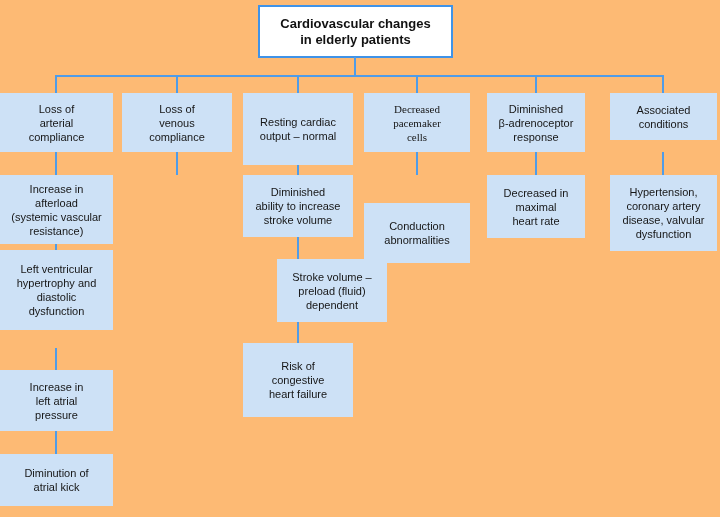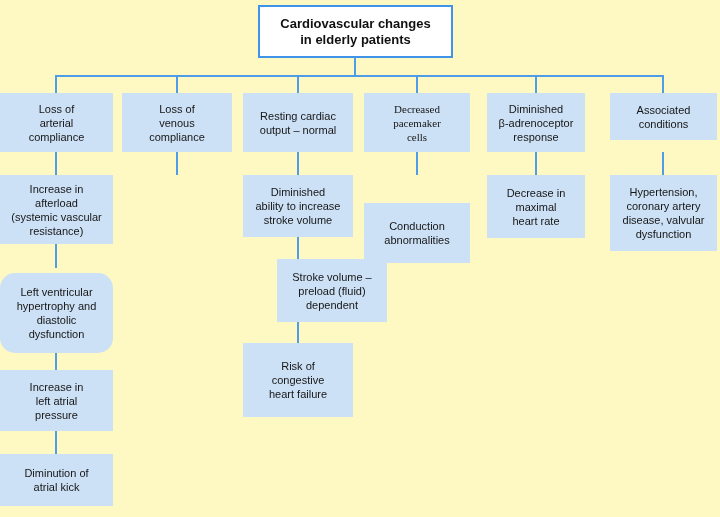--- a/index.html
+++ b/index.html
@@ -1,20 +1,20 @@
 <!DOCTYPE html>
 <html><head>
 <meta charset="utf-8">
 <style>
   html, body { margin: 0; padding: 0; background: #ffffff; }
   .canvas {
     position: relative;
     width: 720px;
     height: 517px;
-    background: #fef9c3;
+    background: #fdba74;
     font-family: "Liberation Sans", sans-serif;
     overflow: hidden;
   }
   .title-box {
     position: absolute;
     left: 258px; top: 5px; width: 195px; height: 53px;
     box-sizing: border-box;
     background: #ffffff;
     border: 2px solid #3f93e8;
     color: #111111;
@@ -42,26 +42,26 @@
   .c1 { left: 0px;   width: 113px; }
   .c2 { left: 122px; width: 110px; }
   .c3 { left: 243px; width: 110px; }
   .c4 { left: 364px; width: 106px; }
   .c5 { left: 487px; width: 98px;  }
   .c6 { left: 610px; width: 107px; }
 
   
   .p-c1r1 { top: 93px;  height: 59px; }
   .p-c1r2 { top: 175px; height: 69px; }
-  .p-c1r3 { top: 273px; height: 80px; border-radius: 15px; }
+  .p-c1r3 { top: 250px; height: 80px; }
   .p-c1r4 { top: 370px; height: 61px; }
   .p-c1r5 { top: 454px; height: 52px; }
   .p-c2r1 { top: 93px;  height: 59px; }
   .p-c2r2 { top: 175px; height: 62px; }
-  .p-c3r1 { top: 93px;  height: 59px; }
+  .p-c3r1 { top: 93px;  height: 72px; }
   .p-c3r2 { top: 175px; height: 62px; }
   .p-c3r3 { top: 259px; height: 63px; margin-left: 34px; }
   .p-c3r4 { top: 343px; height: 74px; }
   .p-c4r1 { top: 93px;  height: 59px; font-family: Liberation Serif, serif; }
   .p-c4r2 { top: 175px; height: 60px; margin-top: 28px; }
   .p-c5r1 { top: 93px;  height: 59px; }
   .p-c5r2 { top: 175px; height: 63px; }
   .p-c6r1 { top: 93px;  height: 47px; }
   .p-c6r2 { top: 175px; height: 76px; }
 
@@ -149,21 +149,21 @@
 
   <div class="node c4 p-c4r1">Decreased
 pacemaker
 cells</div>
   <div class="node c4 p-c4r2">Conduction
 abnormalities</div>
 
   <div class="node c5 p-c5r1">Diminished
 β-adrenoceptor
 response</div>
-  <div class="node c5 p-c5r2">Decrease in
+  <div class="node c5 p-c5r2">Decreased in
 maximal
 heart rate</div>
 
   <div class="node c6 p-c6r1">Associated
 conditions</div>
   <div class="node c6 p-c6r2">Hypertension,
 coronary artery
 disease, valvular
 dysfunction</div>
 

